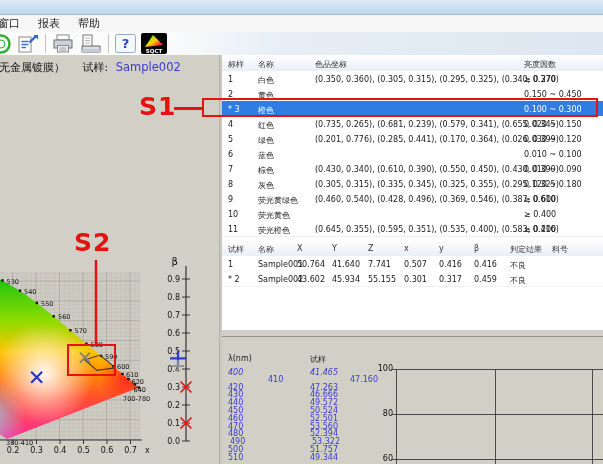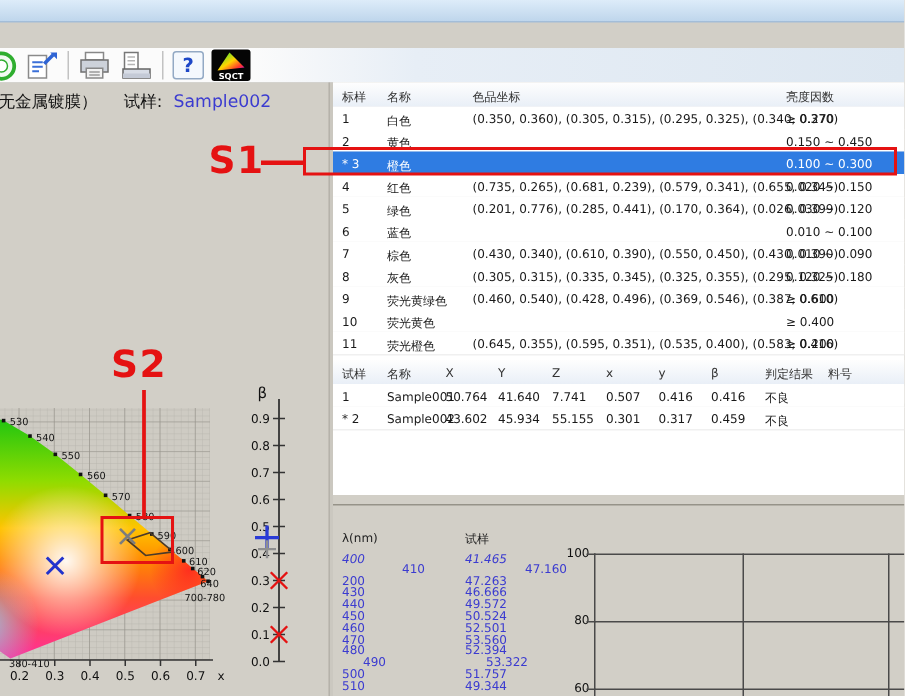--- a/index.html
+++ b/index.html
@@ -52,20 +52,25 @@
   .s1line{position:absolute;left:174px;top:107px;width:28px;height:3px;background:#e51212;z-index:40;}
   .redrect{position:absolute;left:202px;top:98px;width:392px;height:15px;border:2px solid #e51212;z-index:40;}
 </style>
 </head>
 <body>
 
 <div class="app">
 
   <div class="titlebar"></div>
 
+  <div class="menubar">
+    <span class="menu-item first">窗口</span>
+    <span class="menu-item">报表</span>
+    <span class="menu-item">帮助</span>
+  </div>
 
   <div class="toolbar">
     <span class="tbtn" style="margin-left:-10px;">
       <svg width="22" height="22">
           <circle cx="11" cy="11" r="8.5" fill="#f2faf2" stroke="#2fae2f" stroke-width="2.5"></circle>
           <circle cx="11" cy="11" r="4" fill="#fff" stroke="#2fae2f" stroke-width="1"></circle>
         </svg>
     </span>
     <span class="tbtn">
       <svg width="24" height="22">
@@ -355,28 +360,28 @@
           <span class="cell mc10"></span>
         </div>
     </div>
 
     <div class="bpanel">
       <span class="lamh" style="left:6px;top:17px;">λ(nm)</span>
       <span class="lamh" style="left:88px;top:17px;">试样</span>
 
       <div class="lam" style="left:6px;top:32px;font-style:italic;"><span>400</span><span class="v">41.465</span></div>
       <div class="lam" style="left:6px;top:38.8px;margin-left:40px;"><span>410</span><span class="v">47.160</span></div>
-      <div class="lam" style="left:6px;top:46.6px;"><span>200</span><span class="v">47.263</span></div>
+      <div class="lam" style="left:6px;top:46.6px;"><span>420</span><span class="v">47.263</span></div>
       <div class="lam" style="left:6px;top:54.4px;"><span>430</span><span class="v">46.666</span></div>
       <div class="lam" style="left:6px;top:62.2px;"><span>440</span><span class="v">49.572</span></div>
       <div class="lam" style="left:6px;top:70px;"><span>450</span><span class="v">50.524</span></div>
       <div class="lam" style="left:6px;top:77.8px;"><span>460</span><span class="v">52.501</span></div>
       <div class="lam" style="left:6px;top:85.6px;"><span>470</span><span class="v">53.560</span></div>
       <div class="lam" style="left:6px;top:93.4px;"><span>480</span><span class="v">52.394</span></div>
-      <div class="lam" style="left:20px;top:101.2px;"><span>490</span><span class="v">53.322</span></div>
+      <div class="lam" style="left:8px;top:101.2px;"><span>490</span><span class="v">53.322</span></div>
       <div class="lam" style="left:6px;top:109px;"><span>500</span><span class="v">51.757</span></div>
       <div class="lam" style="left:6px;top:116.8px;"><span>510</span><span class="v">49.344</span></div>
 
       <div>
         <span class="cyl" style="left:149px;top:27px;">100</span>
         <span class="cyl" style="left:149px;top:72px;">80</span>
         <span class="cyl" style="left:149px;top:117px;">60</span>
         <div class="cl" style="left:174px;top:32px;width:1px;height:96px;"></div>
         <div class="cl" style="left:174px;top:32px;width:207px;height:1px;"></div>
         <div class="cl" style="left:174px;top:77px;width:207px;height:1px;"></div>

